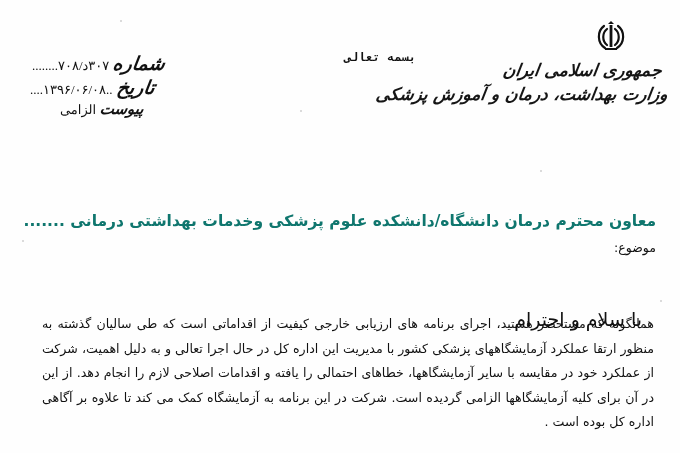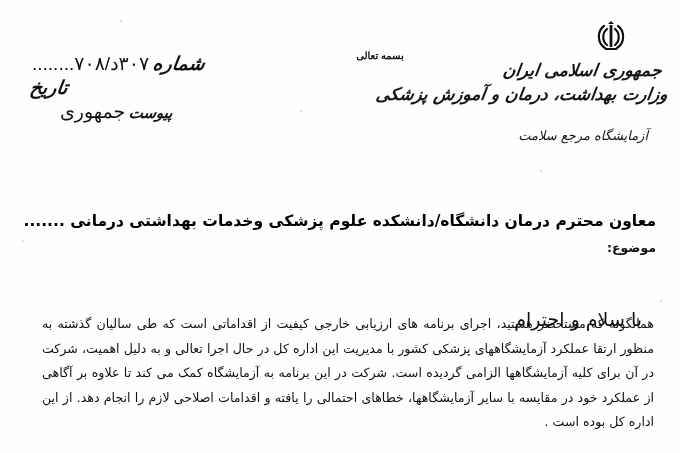--- a/index.html
+++ b/index.html
@@ -44,74 +44,74 @@
     .lh-ministry { top: 84px; right: 12px; font-size: 17px; font-weight: bold; transform: skewX(-8deg); letter-spacing: -0.3px; }
     .lh-lab { top: 128px; right: 32px; font-size: 13px; }
 
     .basmala {
       position: absolute;
       top: 50px;
       left: 330px;
       width: 100px;
       text-align: center;
       direction: rtl;
-      font-family: Liberation Sans, sans-serif;
+      font-family: Liberation Mono, monospace;
       font-weight: bold;
-      font-size: 10px;
+      font-size: 12px;
     }
 
     .meta {
       position: absolute;
       left: 30px;
       direction: rtl;
       display: flex;
       align-items: baseline;
       white-space: nowrap;
     }
     .meta .label {
       font-family: "DejaVu Serif", serif;
       font-style: italic;
       font-weight: bold;
       font-size: 19px;
       transform: skewX(-8deg);
       display: inline-block;
     }
     .meta .value {
-      font-family: Liberation Sans, sans-serif;
-      font-size: 19px;
+      font-family: Liberation Serif, serif;
+      font-size: 13px;
       margin-right: 4px;
       letter-spacing: 0.3px;
     }
     .meta-number { top: 52px; left: 32px; }
     .meta-date { top: 76px; left: 30px; }
     .meta-attach { top: 100px; left: 60px; }
     .meta-attach .label { font-size: 15px; }
 
     .recipient {
       position: absolute;
       top: 212px;
       right: 24px;
       direction: rtl;
       font-family: "DejaVu Sans", sans-serif;
       font-weight: bold;
       font-size: 15.5px;
       white-space: nowrap;
-      color: #000000;
+      color: #0f766e;
     }
     .subject {
       position: absolute;
       top: 240px;
       right: 24px;
       direction: rtl;
       font-size: 12.5px;
       white-space: nowrap;
       display: flex;
       gap: 5px;
     }
-    .subject .subject-label { font-weight: bold; }
+    .subject .subject-label { font-weight: normal; }
 
     .greeting {
       position: absolute;
       top: 308px;
       right: 38px;
       direction: rtl;
       font-size: 19px;
       white-space: nowrap;
       text-align: center;
     }
@@ -156,45 +156,45 @@
         <path d="M19 9 C24 13, 24 21, 19 25"></path>
       </g>
       <rect x="13.6" y="5" width="2.8" height="22" fill="#111"></rect>
       <path d="M12 4 L15 1 L18 4 Z" fill="#111"></path>
       <rect x="9" y="28" width="12" height="2" fill="#111"></rect>
     </svg>
   </div>
 
   <div class="letterhead lh-republic">جمهوری اسلامی ایران</div>
   <div class="letterhead lh-ministry">وزارت بهداشت، درمان و آموزش پزشکی</div>
-  <div class="letterhead lh-lab">آزمایشگاه مرجع سلامت</div>
 
   <div class="basmala">بسمه تعالی</div>
 
   <div class="meta meta-number">
     <span class="label">شماره</span>
     <span class="value">۳۰۷د/۷۰۸........</span>
   </div>
   <div class="meta meta-date">
     <span class="label">تاریخ</span>
+    <span class="value">..۱۳۹۶/۰۶/۰۸....</span>
   </div>
   <div class="meta meta-attach">
     <span class="label">پیوست</span>
-    <span class="value">جمهوری</span>
+    <span class="value">الزامی</span>
   </div>
 
   <div class="recipient">معاون محترم درمان دانشگاه/دانشکده علوم پزشکی وخدمات بهداشتی درمانی .......</div>
 
   <div class="subject">
     <span class="subject-label">موضوع:</span>
   </div>
 
   <div class="greeting">با سلام و احترام</div>
 
   <div class="body-text">
     <span class="body-line">همانگونه که مستحضر هستید، اجرای برنامه های ارزیابی خارجی کیفیت از اقداماتی است که طی سالیان گذشته به</span>
     <span class="body-line">منظور ارتقا عملکرد آزمایشگاههای پزشکی کشور با مدیریت این اداره کل در حال اجرا تعالی و به دلیل اهمیت، شرکت</span>
+    <span class="body-line">از عملکرد خود در مقایسه با سایر آزمایشگاهها، خطاهای احتمالی را یافته و اقدامات اصلاحی لازم را انجام دهد. از این</span>
     <span class="body-line">در آن برای کلیه آزمایشگاهها الزامی گردیده است. شرکت در این برنامه به آزمایشگاه کمک می کند تا علاوه بر آگاهی</span>
-    <span class="body-line">از عملکرد خود در مقایسه با سایر آزمایشگاهها، خطاهای احتمالی را یافته و اقدامات اصلاحی لازم را انجام دهد. از این</span>
     <span class="body-line last">اداره کل  بوده است .</span>
   </div>
 
 </div>
 
 </body></html>

